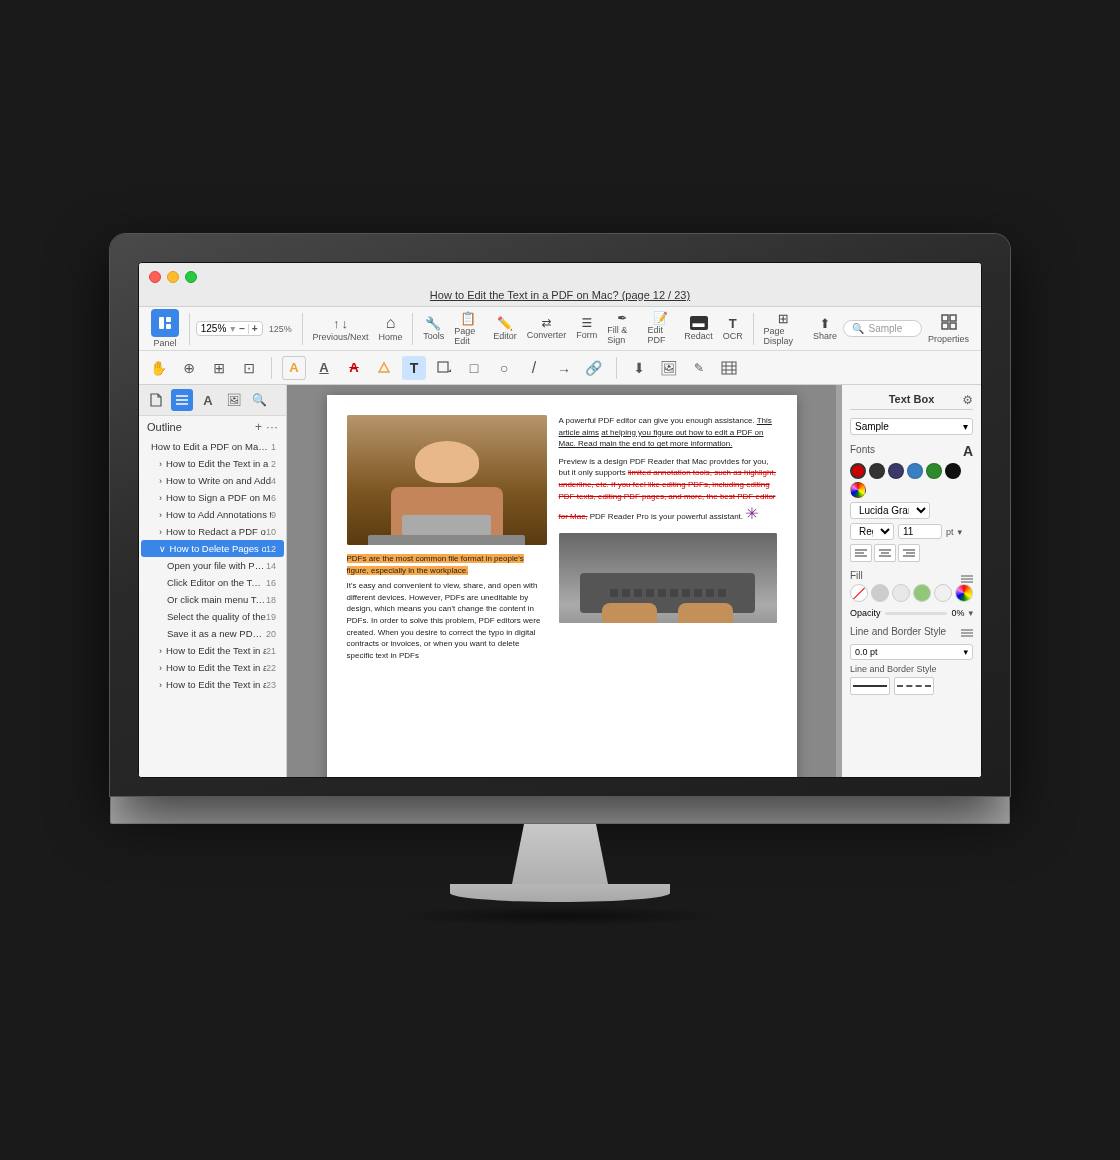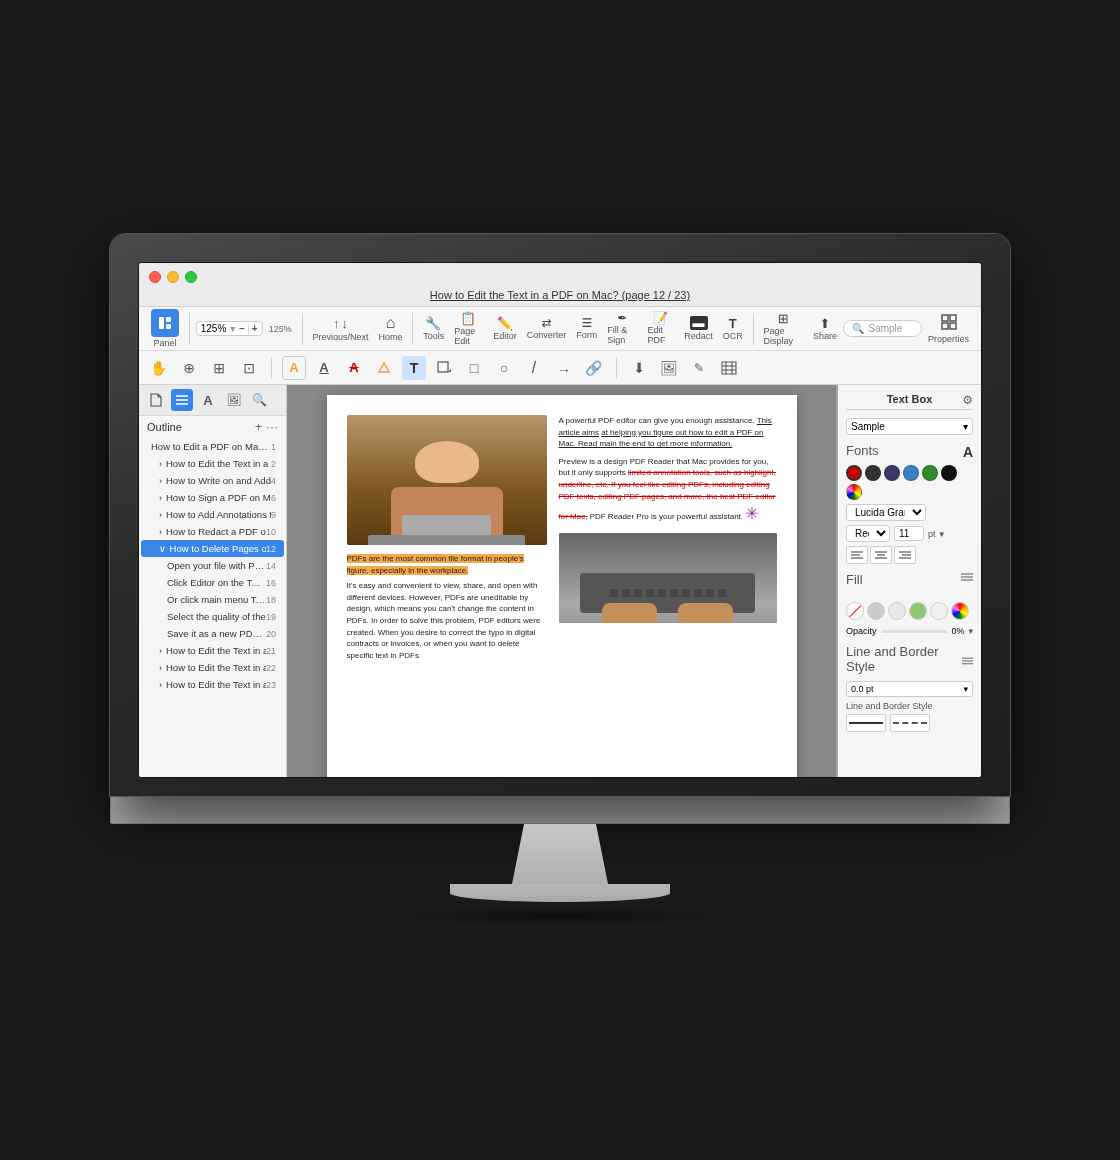--- a/index.html
+++ b/index.html
@@ -410,42 +410,42 @@
       font-family: Arial, sans-serif;
     }
 
     .underline-text {
       text-decoration: underline;
     }
 
     .right-panel {
       width: 145px;
       background: #f5f5f5;
-      border-left: 2px solid #a3a3a3;
+      border-left: 6px solid #a3a3a3;
       padding: 8px;
       font-size: 10px;
       overflow-y: auto;
     }
 
     .panel-title {
       text-align: center;
       font-size: 11px;
       font-weight: 600;
       color: #333;
       margin-bottom: 8px;
       padding-bottom: 4px;
       border-bottom: 1px solid #d0d0d0;
     }
 
     .panel-section {
       margin-bottom: 8px;
     }
 
     .panel-label {
-      font-size: 13px;
+      font-size: 10px;
       color: #555;
       margin-bottom: 3px;
     }
 
     .panel-dropdown {
       width: 100%;
       background: white;
       border: 1px solid #ccc;
       border-radius: 3px;
       padding: 2px 4px;
@@ -506,21 +506,21 @@
       padding: 1px 4px;
       width: 44px;
     }
 
     .font-size-input {
       font-size: 10px;
       background: white;
       border: 1px solid #ccc;
       border-radius: 3px;
       padding: 1px 4px;
-      width: 30px;
+      width: 44px;
     }
 
     .align-btns {
       display: flex;
       gap: 2px;
     }
 
     .align-btn {
       width: 22px;
       height: 18px;
@@ -1099,21 +1099,21 @@
                   <svg width="12" height="10" viewBox="0 0 12 10">
                     <line x1="0" y1="2" x2="12" y2="2" stroke="#555" stroke-width="1.2"></line>
                     <line x1="3" y1="5" x2="12" y2="5" stroke="#555" stroke-width="1.2"></line>
                     <line x1="0" y1="8" x2="12" y2="8" stroke="#555" stroke-width="1.2"></line>
                   </svg>
                 </div>
               </div>
             </div>
 
             <div class="fill-section panel-section">
-              <div style="display:flex; justify-content:space-between; align-items:flex-start; margin-bottom:12px;gap:18px;">
+              <div style="display:flex; justify-content:space-between; align-items:flex-end; margin-bottom:0;gap:18px;">
                 <span class="panel-label">Fill</span>
                 <svg width="12" height="10" viewBox="0 0 12 10">
                   <line x1="0" y1="2" x2="12" y2="2" stroke="#555" stroke-width="1"></line>
                   <line x1="0" y1="5" x2="12" y2="5" stroke="#555" stroke-width="1"></line>
                   <line x1="0" y1="8" x2="12" y2="8" stroke="#555" stroke-width="1"></line>
                 </svg>
               </div>
               <div class="fill-swatches">
                 <div class="fill-swatch no-fill"></div>
                 <div class="fill-swatch" style="background:#ccc;"></div>

